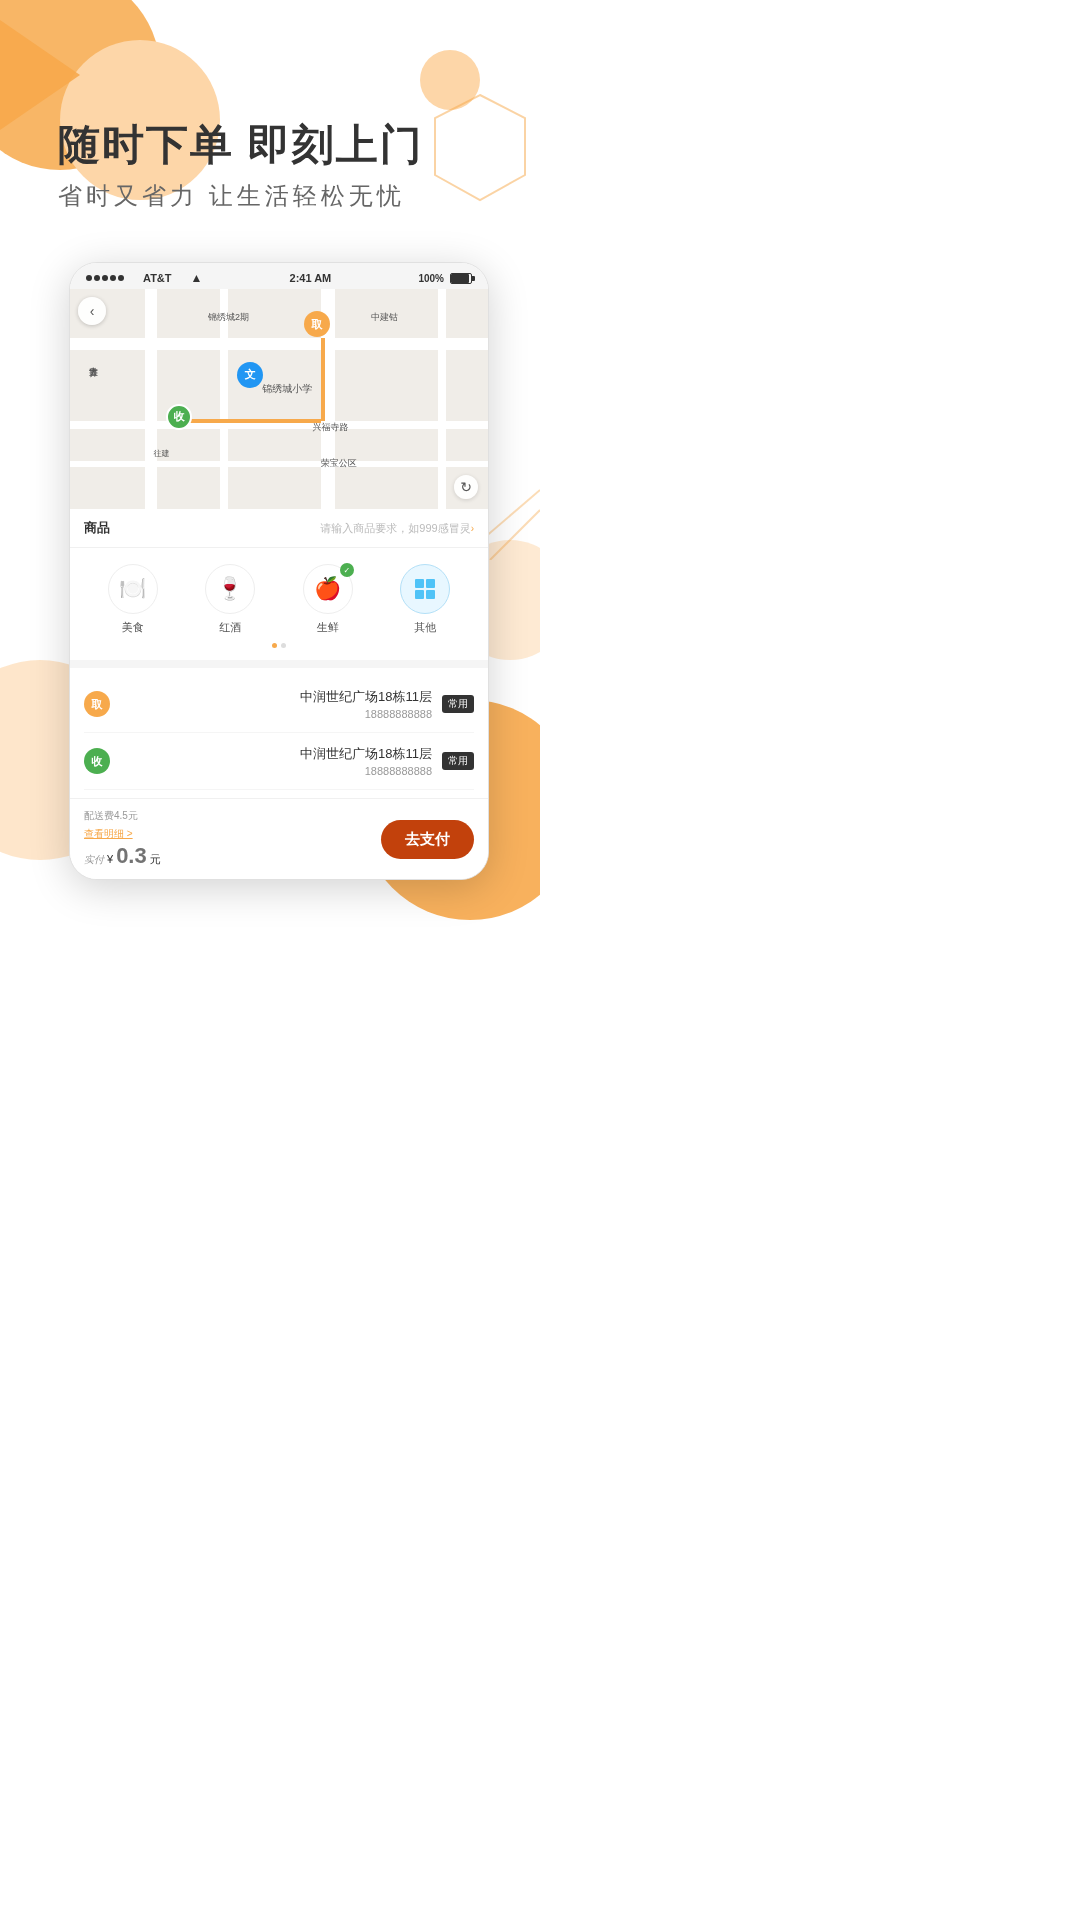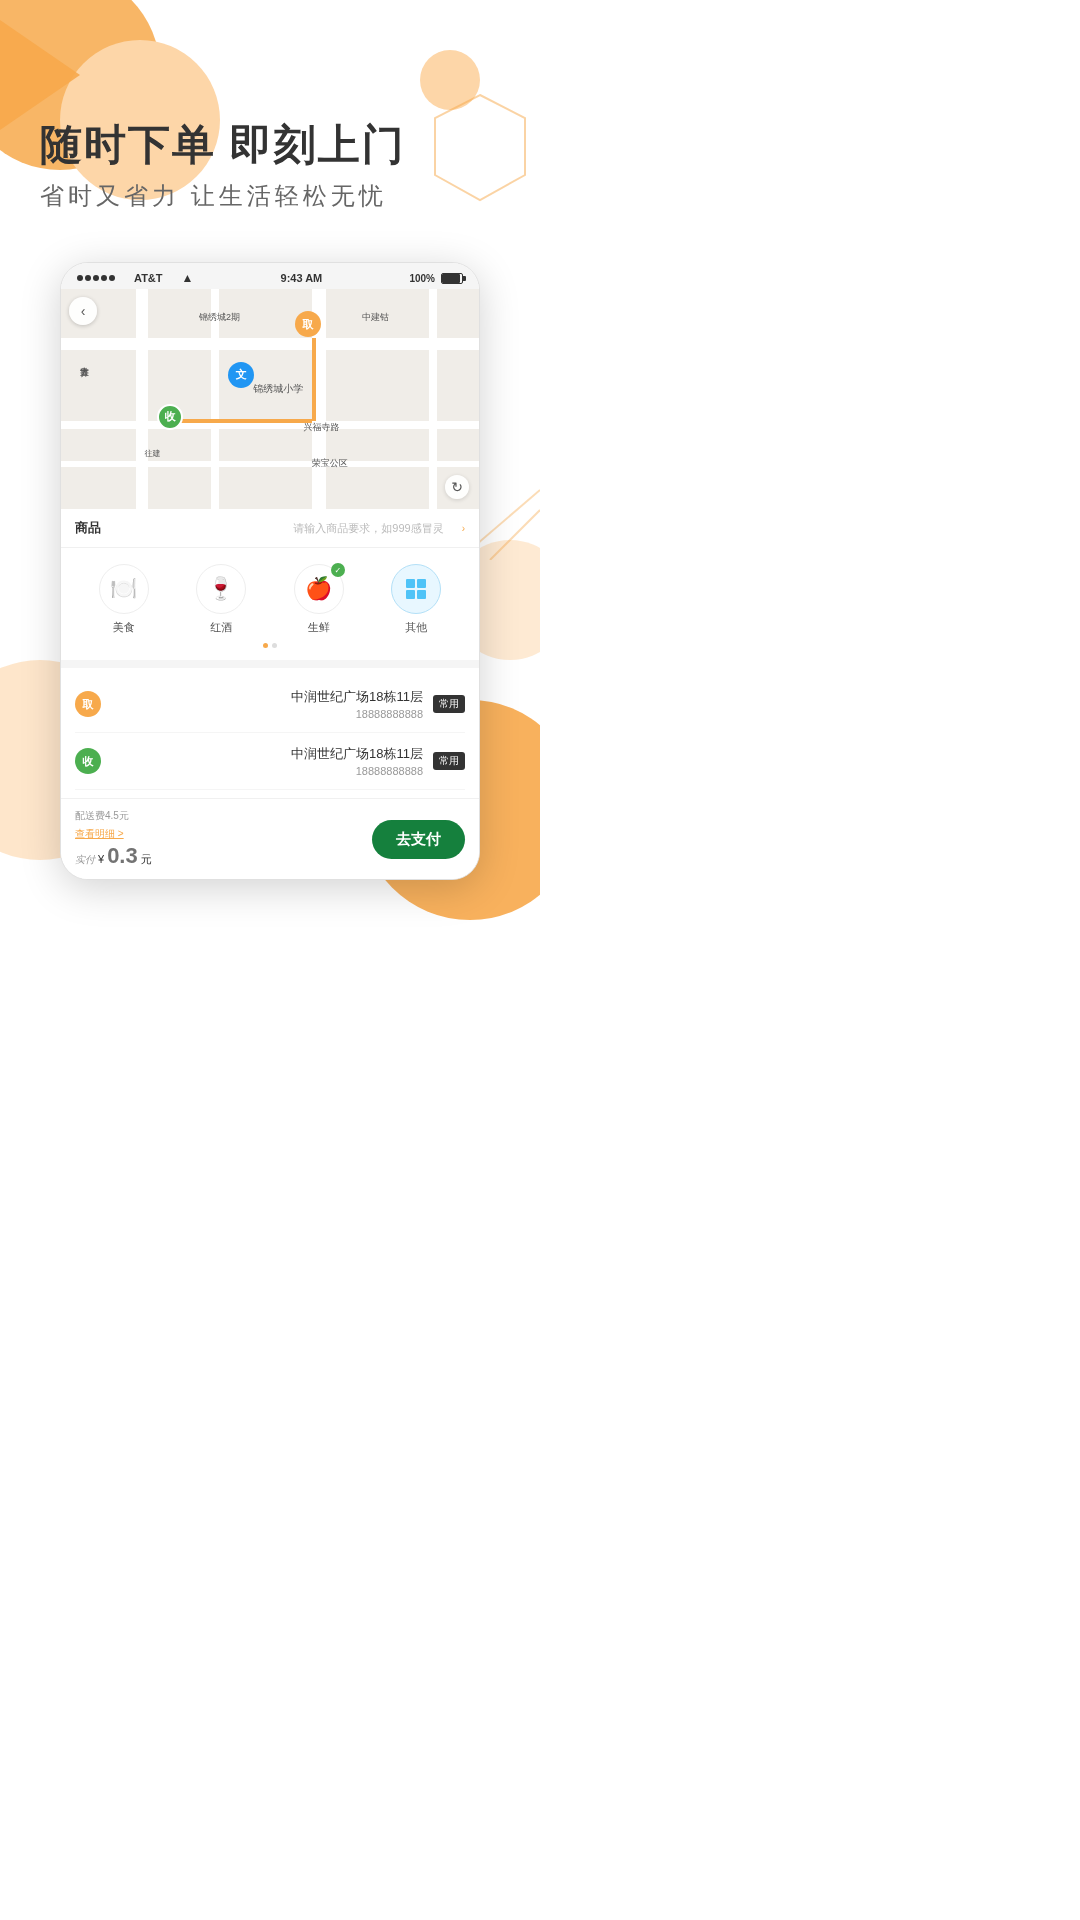--- a/index.html
+++ b/index.html
@@ -74,20 +74,21 @@
       border-top: 55px solid transparent;
       border-bottom: 55px solid transparent;
       border-left: 80px solid #F7A94B;
       opacity: 0.9;
     }
 
     
     .page-content {
       position: relative;
       z-index: 1;
+      margin-left: 18px;
     }
 
     
     .hero {
       padding: 120px 40px 30px 40px;
       text-align: left;
     }
     .hero-title {
       font-size: 42px;
       font-weight: 600;
@@ -223,21 +224,21 @@
     .goods-label {
       font-size: 13px;
       font-weight: 600;
       color: #333;
     }
     .goods-hint {
       font-size: 11px;
       color: #bbb;
       display: flex;
       align-items: center;
-      gap: 18px;
+      gap: 0;
     }
     .goods-hint-arrow { color: #F7A94B; font-size: 10px; }
 
     
     .category-section {
       background: #fff;
       padding: 16px 14px 8px;
       border-bottom: 8px solid #f5f5f5;
     }
     .category-row {
@@ -345,21 +346,21 @@
     }
     .fee-price {
       font-size: 10px;
       color: #999;
       font-style: italic;
     }
     .fee-currency { font-size: 11px; color: #333; }
     .fee-big { font-size: 22px; font-weight: bold; color: #737373; }
     .fee-unit { font-size: 11px; color: #333; }
     .pay-btn {
-      background: #15803d;
+      background: #c2410c;
       color: #fff;
       border: none;
       border-radius: 20px;
       padding: 10px 24px;
       font-size: 15px;
       font-weight: 600;
       cursor: pointer;
     }
   </style>
 </head>
@@ -399,21 +400,21 @@
           <div class="status-dots">
             <div class="status-dot"></div>
             <div class="status-dot"></div>
             <div class="status-dot"></div>
             <div class="status-dot"></div>
             <div class="status-dot"></div>
           </div>
           <span style="margin-left:4px;">AT&amp;T</span>
           <span class="status-wifi">▲</span>
         </div>
-        <div class="status-center">9:43 AM</div>
+        <div class="status-center">2:41 AM</div>
         <div class="status-right">
           <span>100%</span>
           <div class="battery-bar">
             <div class="battery-fill"></div>
             <div class="battery-tip"></div>
           </div>
         </div>
       </div>
 
       <div class="map-area">

